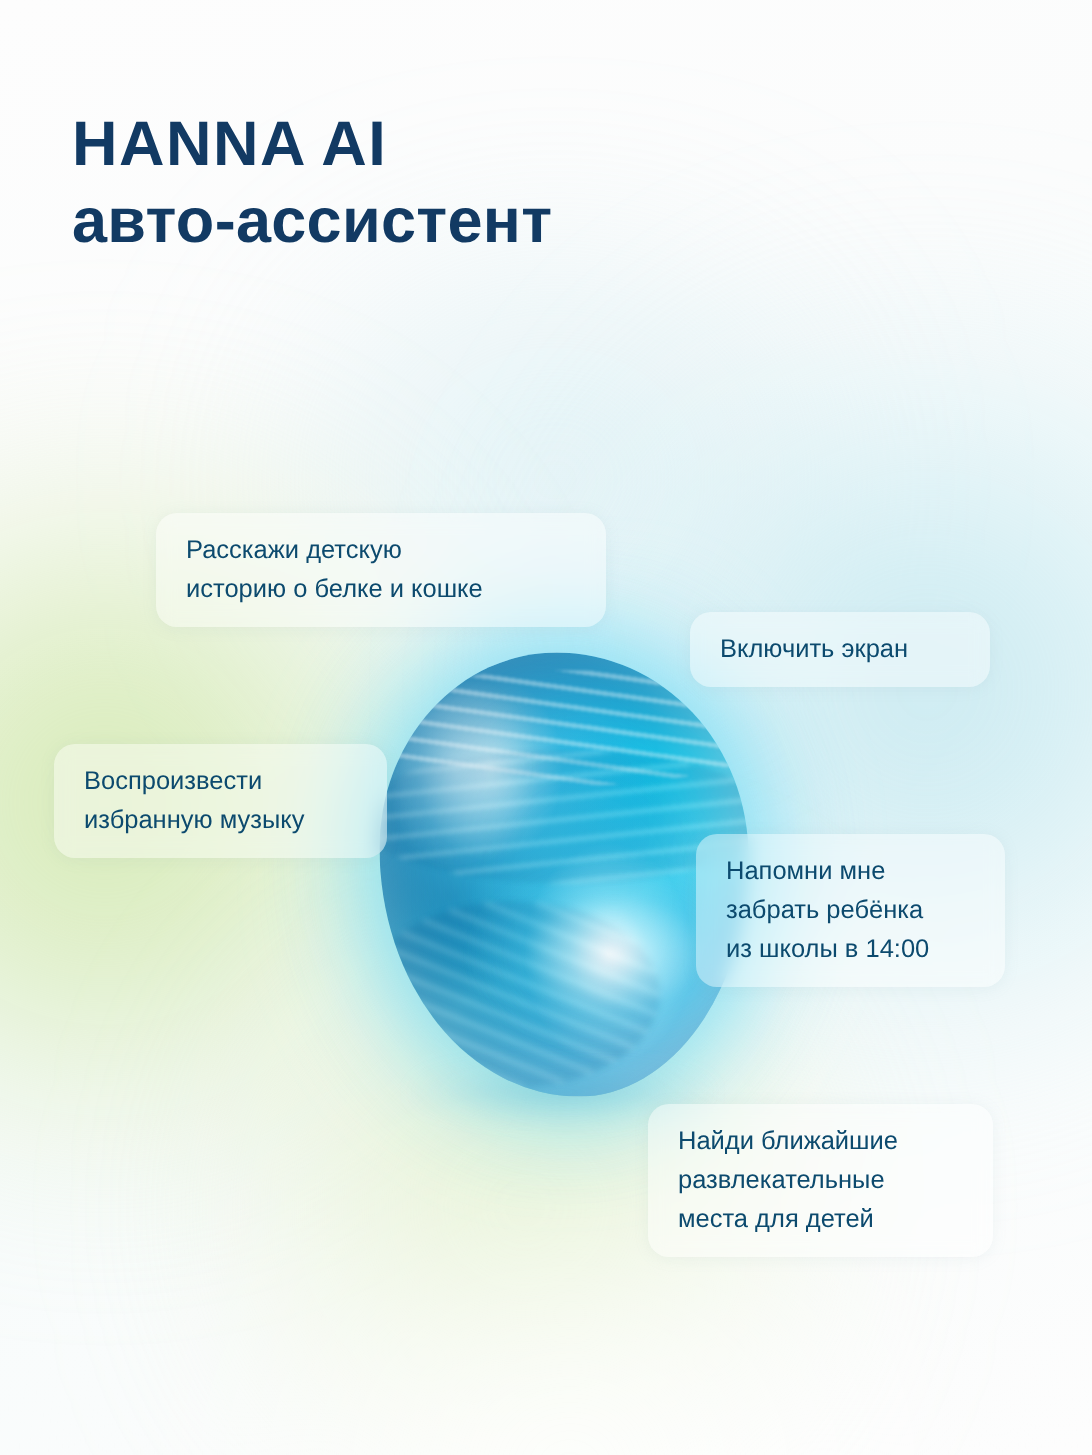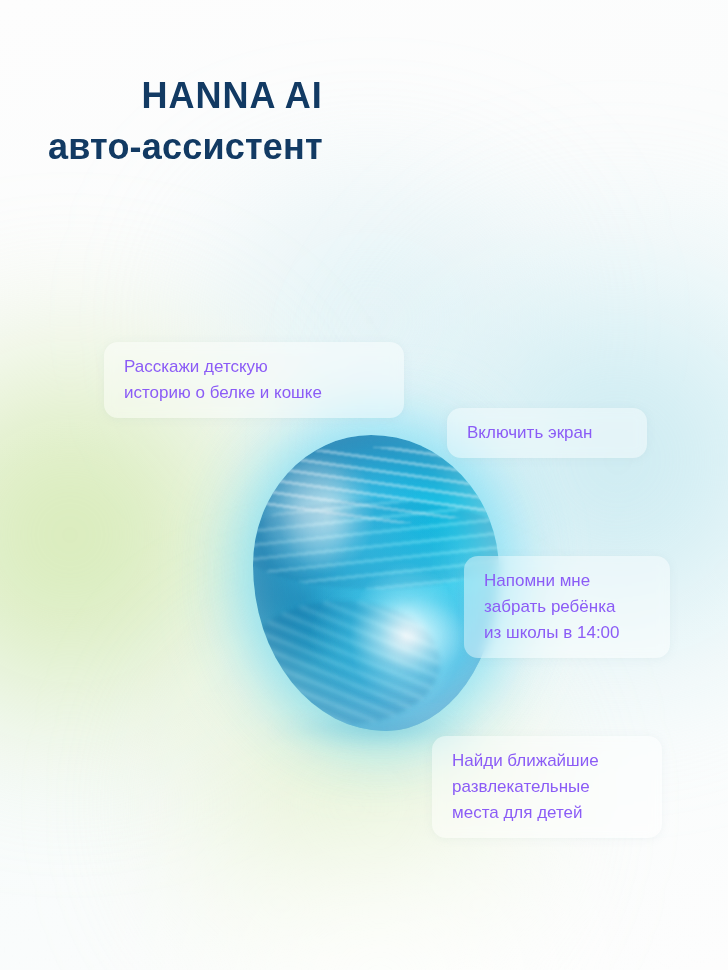--- a/index.html
+++ b/index.html
@@ -74,25 +74,24 @@
   .headline {
     position: absolute;
     left: 48px;
     top: 70px;
     z-index: 6;
     color: #123a63;
     letter-spacing: 0.2px;
   }
   .headline .line {
     display: block;
-    font-size: 36px;
+    font-size: 42px;
     line-height: 51px;
     font-weight: 700;
     white-space: nowrap;
-    text-align: right;
   }
   .headline .line-1 { letter-spacing: 1px; }
 
   
   .orb-wrap {
     position: absolute;
     left: 245px;
     top: 425px;
     width: 260px;
     height: 320px;
@@ -181,33 +180,33 @@
     background: radial-gradient(ellipse at 50% 50%, rgba(35,150,190,0.28) 0%, rgba(120,200,225,0.10) 55%, rgba(255,255,255,0) 78%);
     filter: blur(8px);
   }
 
   
   .chip {
     position: absolute;
     z-index: 5;
     background: rgba(255,255,255,0.42);
     border-radius: 14px;
-    color: #8b5cf6;
+    color: #0c4a6e;
     font-size: 17px;
     line-height: 26px;
     padding: 12px 20px;
     box-sizing: border-box;
     backdrop-filter: blur(6px);
     -webkit-backdrop-filter: blur(6px);
     box-shadow: 0 1px 10px rgba(140,170,180,0.10);
   }
   .chip span { display: block; white-space: pre-line; }
 
   .chip-story      { left: 104px; top: 342px;  width: 300px; }
-  .chip-screen     { left: 447px; top: 408px;  width: 200px; text-align: left; }
+  .chip-screen     { left: 460px; top: 408px;  width: 200px; text-align: left; }
   .chip-music      { left: 36px;  top: 496px;  width: 222px; }
   .chip-remind     { left: 464px; top: 556px;  width: 206px; }
   .chip-climate    { left: 62px;  top: 640px;  width: 212px; }
   .chip-route      { left: 124px; top: 760px;  width: 236px; }
   .chip-places     { left: 432px; top: 736px;  width: 230px; }
 </style>
 </head>
 <body>
 
 <div id="poster">
@@ -238,20 +237,24 @@
 
   <div class="chip chip-story">
     <span>Расскажи детскую
 историю о белке и кошке</span>
   </div>
 
   <div class="chip chip-screen">
     <span>Включить экран</span>
   </div>
 
+  <div class="chip chip-music">
+    <span>Воспроизвести
+избранную музыку</span>
+  </div>
 
   <div class="chip chip-remind">
     <span>Напомни мне
 забрать ребёнка
 из школы в 14:00</span>
   </div>
 
 
 
   <div class="chip chip-places">

